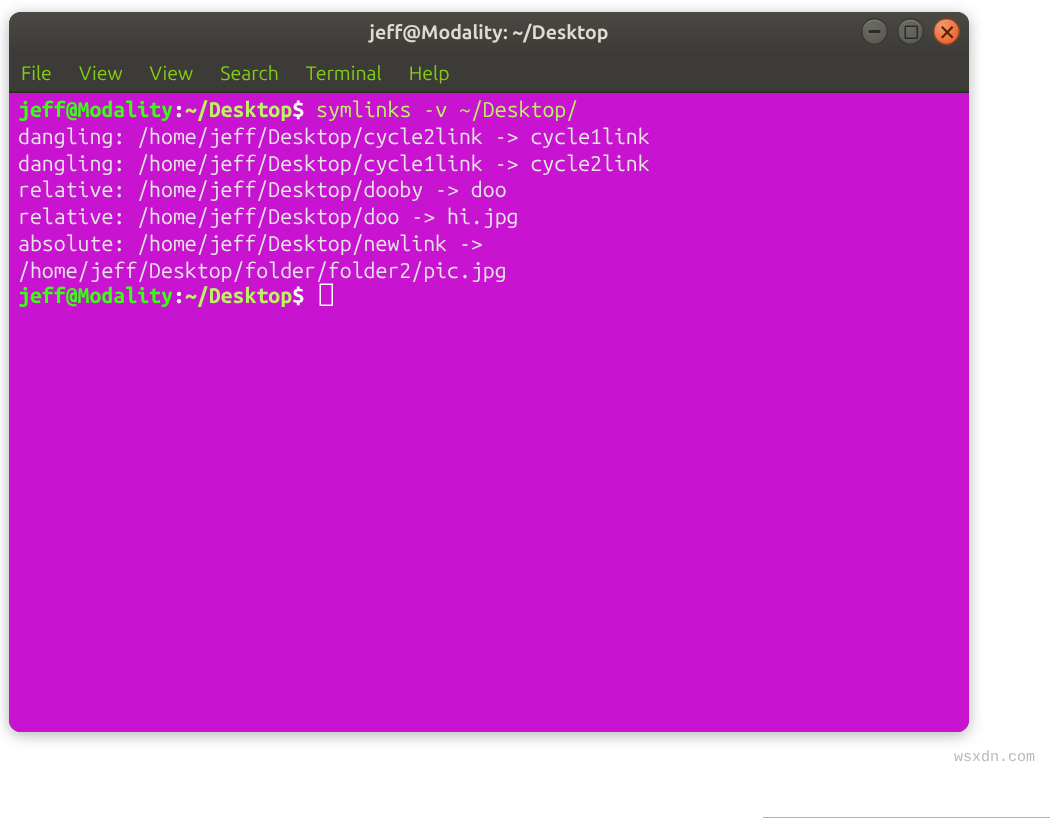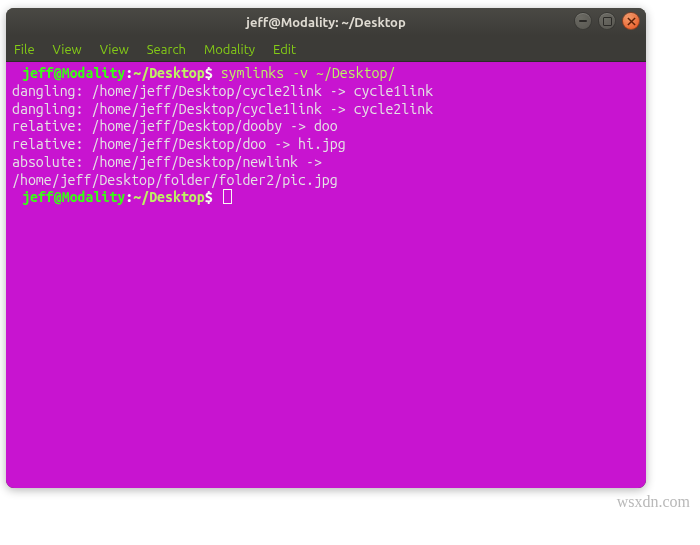--- a/index.html
+++ b/index.html
@@ -84,41 +84,41 @@
       background: #c814d0;
       padding: 3px 6px;
       font-family: "Ubuntu Mono", "DejaVu Sans Mono", monospace;
       font-size: 14.2px;
       line-height: 1.25;
       color: #f8f8f2;
       white-space: pre-wrap;
       word-wrap: break-word;
       overflow: hidden;
     }
-    .prompt-user { color: #39ff14; font-weight: bold; margin-left: 10px; }
+    .prompt-user { color: #39ff14; font-weight: bold; }
     .prompt-path { color: #bef264; font-weight: bold; }
     .prompt-sep { color: #f8f8f2; font-weight: bold; }
     .cmd { color: #bef264; }
     .out { color: #e5e5e5; }
     .cursor-block {
       display: inline-block;
       width: 9px;
       height: 15px;
       border: 1.5px solid #f8f8f2;
       background: transparent;
       vertical-align: -2px;
       margin-left: 2px;
     }
     .watermark {
       position: absolute;
       right: 10px;
       bottom: 34px;
-      font-size: 16px;
+      font-size: 10px;
       color: #b9b9b9;
-      font-family: Liberation Serif, serif;
+      font-family: Liberation Mono, monospace;
     }
   </style>
 </head>
 <body>
 
 <div class="window">
   <div class="titlebar">
     <span>jeff@Modality: ~/Desktop</span>
     <div class="win-controls">
       <div class="win-btn win-minimize"></div>
@@ -130,22 +130,22 @@
           </svg>
       </div>
     </div>
   </div>
 
   <div class="menubar">
     <span>File</span>
     <span>View</span>
     <span>View</span>
     <span>Search</span>
-    <span>Modality</span>
-    <span>Edit</span>
+    <span>Terminal</span>
+    <span>Help</span>
   </div>
 
   <div class="terminal"><span class="prompt-user">jeff@Modality</span><span class="prompt-sep">:</span><span class="prompt-path">~/Desktop</span><span class="prompt-sep">$</span><span class="cmd"> symlinks -v ~/Desktop/</span>
 <span class="out">dangling: /home/jeff/Desktop/cycle2link -&gt; cycle1link</span>
 <span class="out">dangling: /home/jeff/Desktop/cycle1link -&gt; cycle2link</span>
 <span class="out">relative: /home/jeff/Desktop/dooby -&gt; doo</span>
 <span class="out">relative: /home/jeff/Desktop/doo -&gt; hi.jpg</span>
 <span class="out">absolute: /home/jeff/Desktop/newlink -&gt; /home/jeff/Desktop/folder/folder2/pic.jpg</span>
 <span class="prompt-user">jeff@Modality</span><span class="prompt-sep">:</span><span class="prompt-path">~/Desktop</span><span class="prompt-sep">$</span> <span class="cursor-block"></span></div>
 </div>

